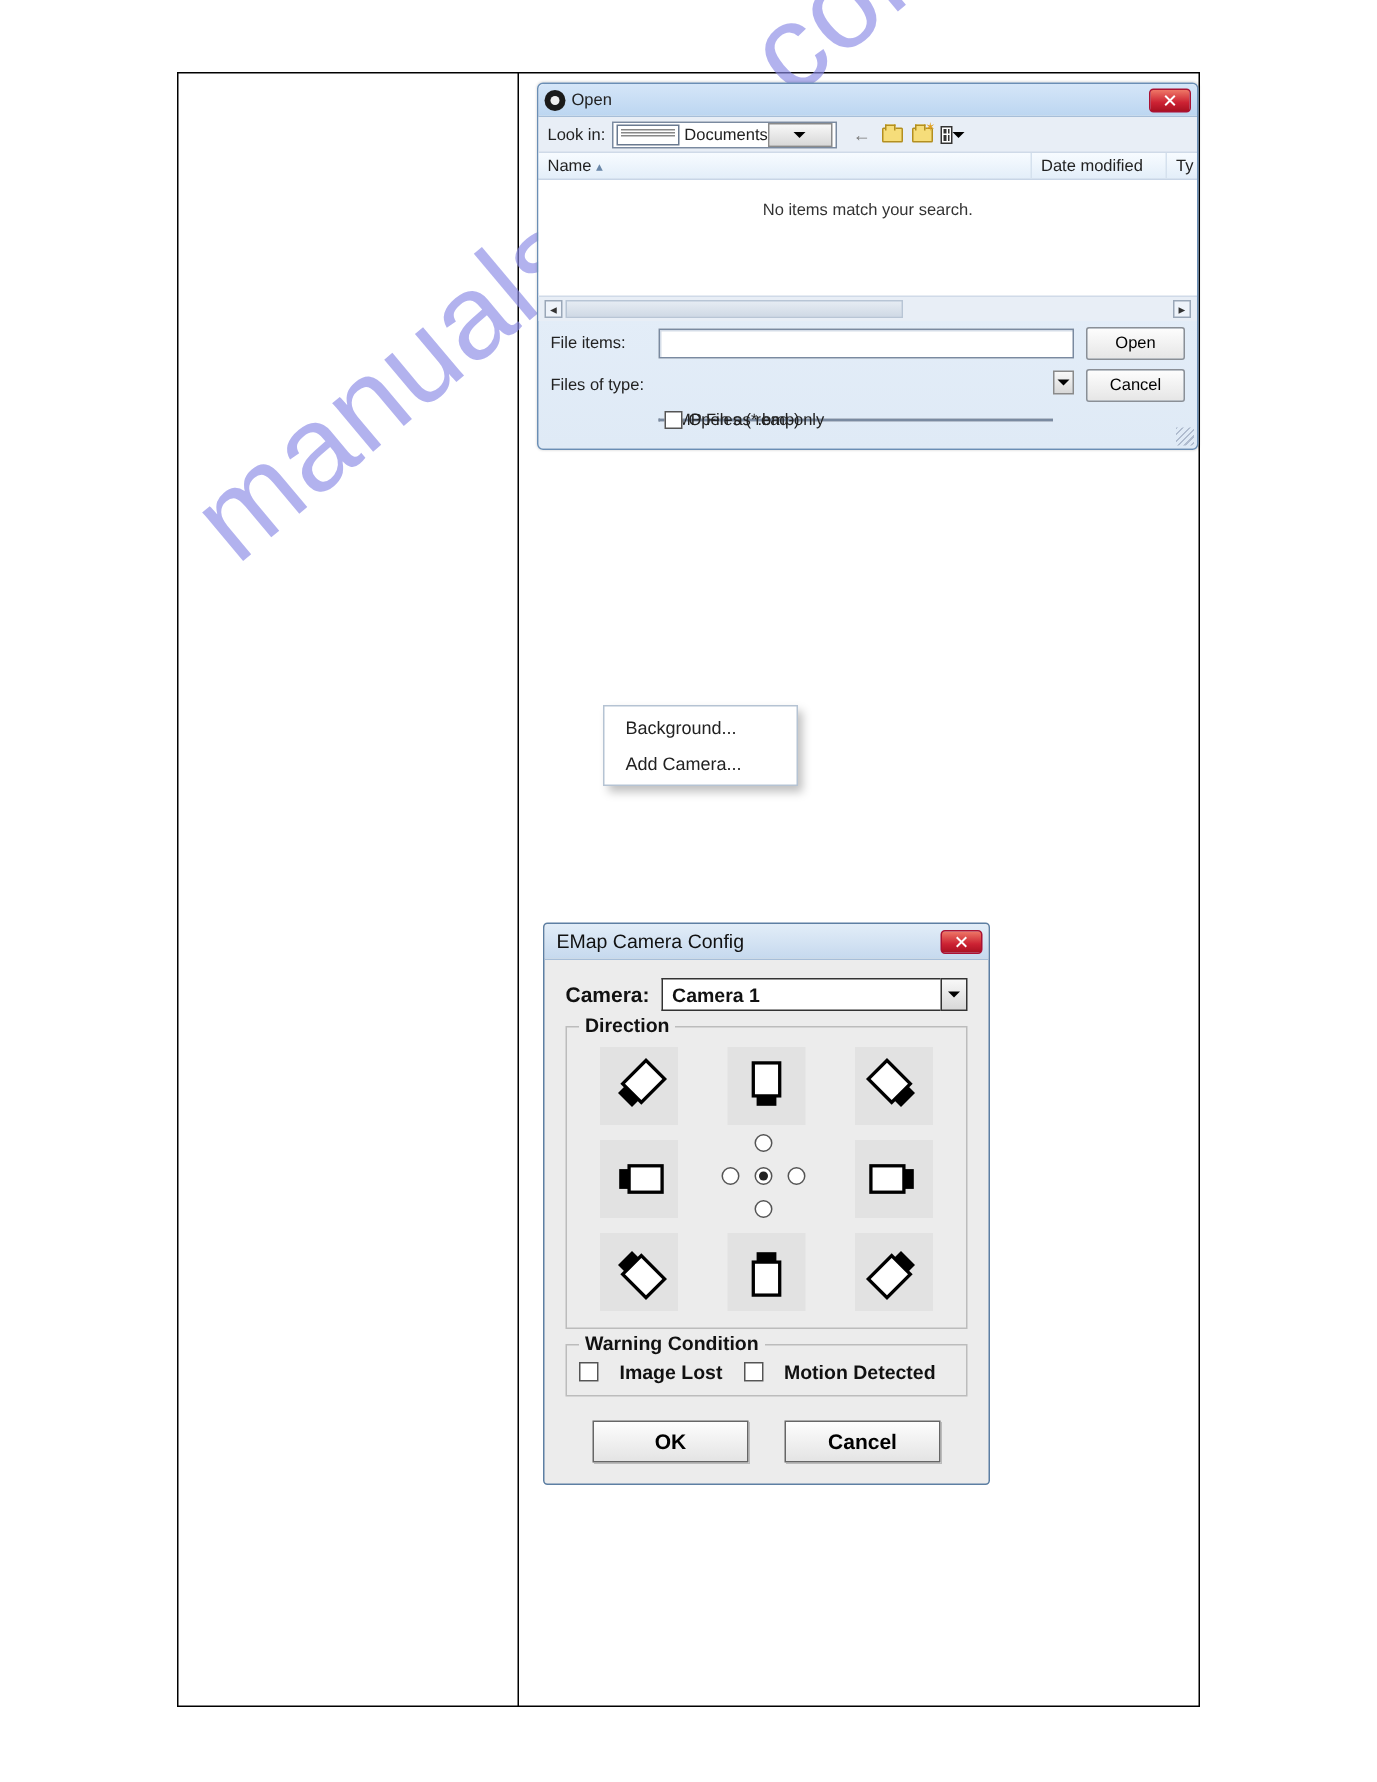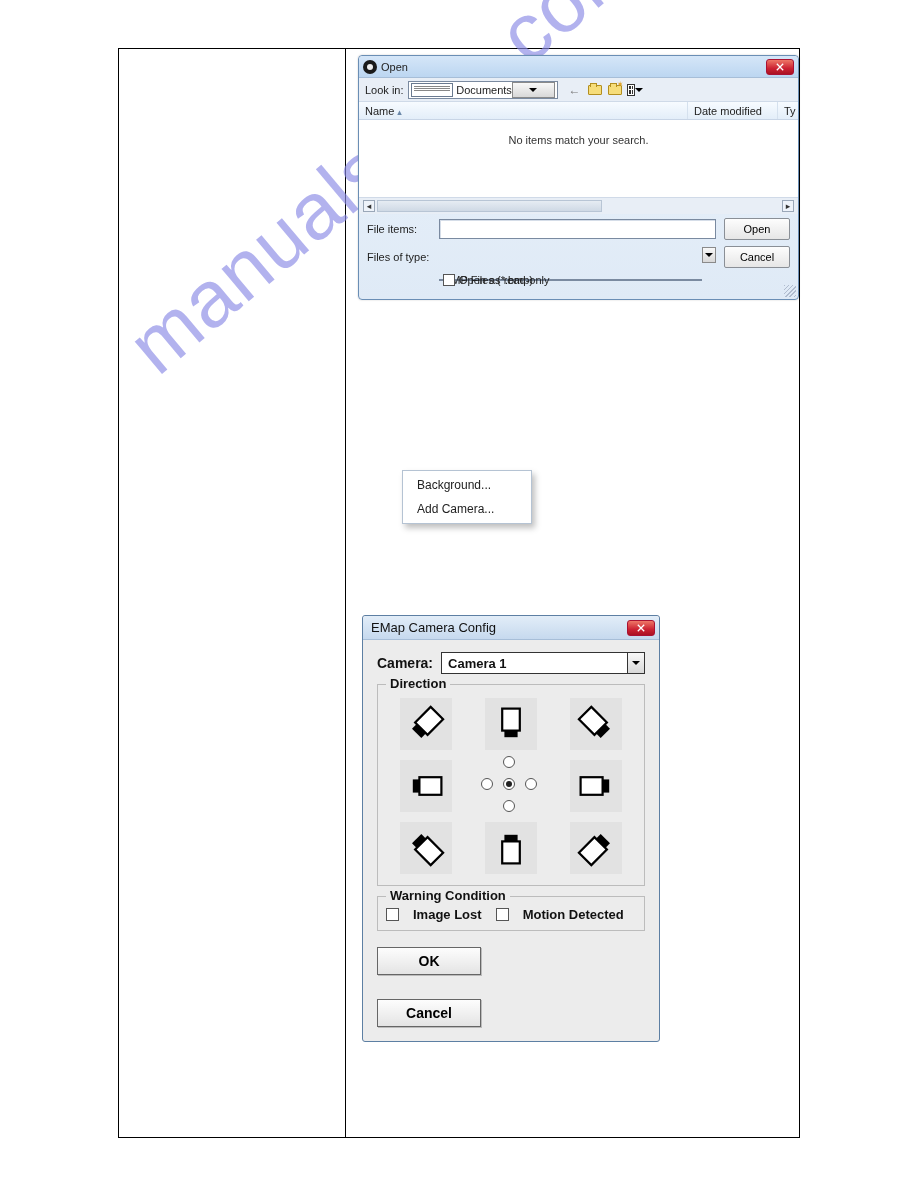--- a/index.html
+++ b/index.html
@@ -90,21 +90,21 @@
 
   .dir-grid { display: grid; grid-template-columns: repeat(3, 1fr); grid-template-rows: repeat(3, 58px);
     gap: 4px; justify-items: center; align-items: center; }
   .cam { width: 52px; height: 52px; background: #e2e2e2; display: flex; align-items:center; justify-content:center;}
   .cam svg { width: 44px; height: 44px; }
   .radio-wrap{display:flex;align-items:center;justify-content:center;width:52px;height:52px;position:relative;}
   .radio{width:12px;height:12px;border:1px solid #555;border-radius:50%;background:#fff;cursor:pointer;display:inline-block;}
   .radio.sel::after{content:"";display:block;width:6px;height:6px;background:#222;border-radius:50%;margin:2px;}
   .center-radios{display:grid;grid-template-columns:repeat(3,16px);grid-template-rows:repeat(3,16px);gap:6px;justify-content:center;align-content:center;}
 
-  .btn-row { display: flex; gap: 24px; justify-content: center; padding-top: 6px; flex-direction: column; }
+  .btn-row { display: flex; gap: 24px; justify-content: center; padding-top: 6px; }
   .bigbtn { width: 104px; height: 28px; background: linear-gradient(#fdfdfd,#e4e4e4);
     border: 1px solid #666; box-shadow: 1px 1px 0 #bbb; font-weight: bold; font-size: 14px; cursor: pointer; }
 </style>
 </head>
 <body>
 
 <div class="page-frame"></div>
 <div class="divider"></div>
 <div class="watermark">manualshive.com</div>
 

